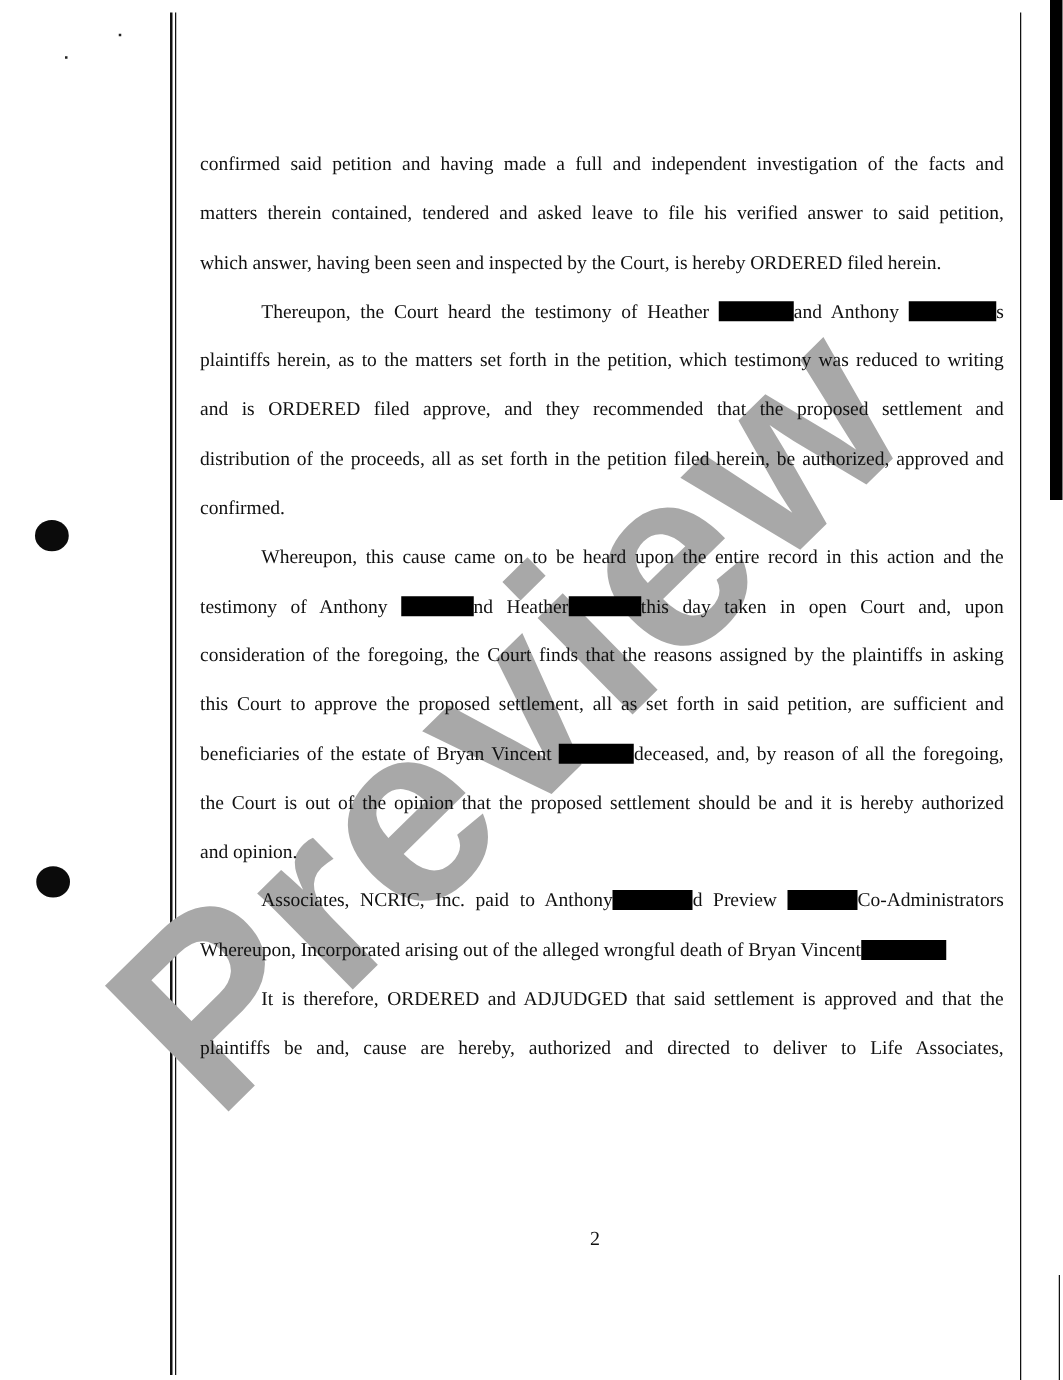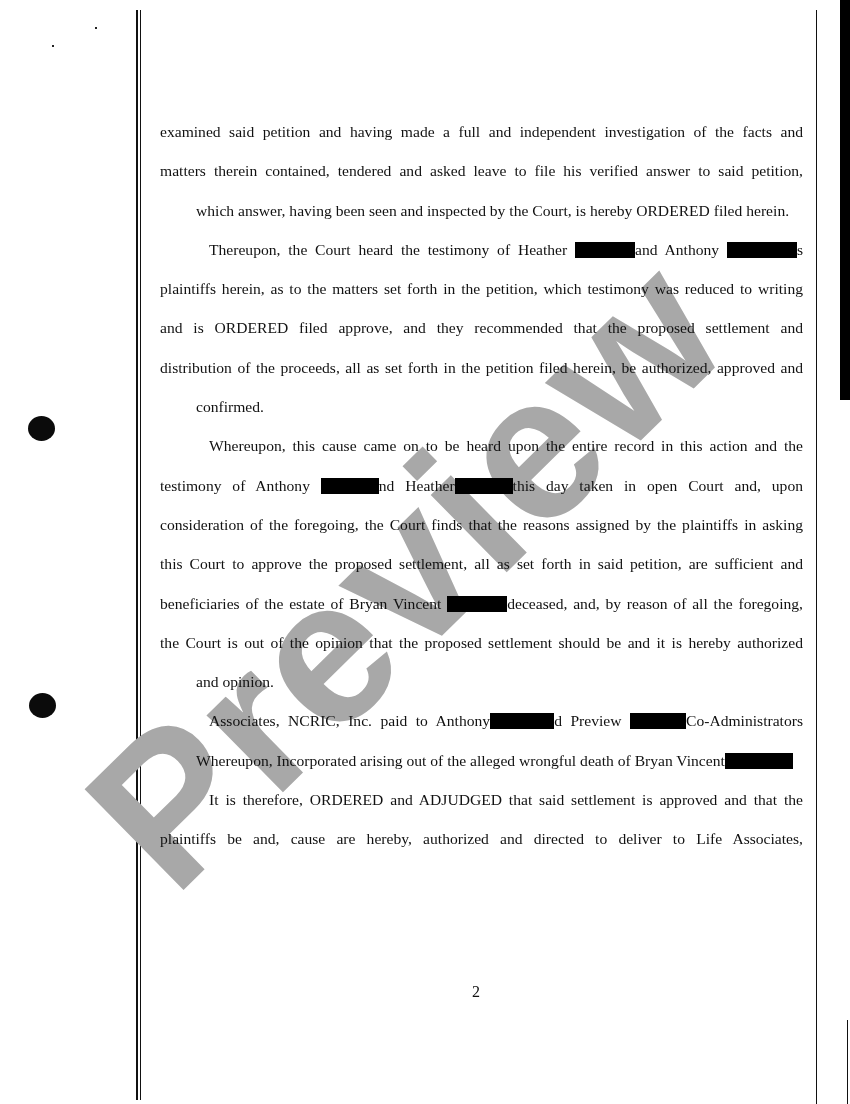--- a/index.html
+++ b/index.html
@@ -4,21 +4,21 @@
 <style>
   html, body { margin:0; padding:0; }
   body { width:850px; height:1104px; background:#ffffff; position:relative; overflow:hidden; font-family:"Liberation Serif", serif; color:#111; }
   .page { position:absolute; left:0; top:0; width:850px; height:1104px; }
   .vline { position:absolute; background:#111; }
   .hole { position:absolute; width:27px; height:25px; border-radius:50%; background:#0b0b0b; }
   .speck { position:absolute; width:2px; height:2px; background:#222; }
   .watermark { position:absolute; left:405px; top:572px; transform:translate(-50%,-50%) rotate(-44.5deg); font-family:"Liberation Sans", sans-serif; font-weight:bold; font-size:205px; letter-spacing:2px; color:#a8a8a8; white-space:nowrap; line-height:1; z-index:1; }
   .text-block { position:absolute; left:160px; top:118px; width:643px; z-index:2; }
   .line { height:39.3px; line-height:28px; font-size:15.6px; white-space:nowrap; text-align:justify; text-align-last:justify; position:relative; }
-  .line.last { text-align-last:left;margin-left:36px; }
+  .line.last { text-align-last:left; }
   .indent { padding-left:49px; }
   .redact { display:inline-block; background:#000; height:16px; vertical-align:-3px; }
   .pagenum { position:absolute; left:472px; top:983px; font-size:16px; z-index:2; }
 </style>
 </head>
 <body>
 
 <div class="page">
 
   <div class="vline" style="left:136px; top:10px; width:1.5px; height:1090px;"></div>
@@ -30,21 +30,21 @@
 
   <div class="hole" style="left:28px; top:416px;"></div>
   <div class="hole" style="left:29px; top:693px;"></div>
 
   <div class="speck" style="left:95px; top:27px;"></div>
   <div class="speck" style="left:52px; top:45px;"></div>
 
   <div class="watermark">Preview</div>
 
   <div class="text-block">
-    <div class="line">examined said petition and having made a full and independent investigation of the facts and</div>
+    <div class="line">confirmed said petition and having made a full and independent investigation of the facts and</div>
     <div class="line">matters therein contained, tendered and asked leave to file his verified answer to said petition,</div>
     <div class="line last">which answer, having been seen and inspected by the Court, is hereby ORDERED filed herein.</div>
 
     <div class="line indent">
       <span>Thereupon, the Court heard the testimony of Heather </span><span class="redact" style="width:60px;"></span><span>and Anthony </span><span class="redact" style="width:70px;"></span><span>s</span>
     </div>
     <div class="line">plaintiffs herein, as to the matters set forth in the petition, which testimony was reduced to writing</div>
     <div class="line">and is ORDERED filed approve, and they recommended that the proposed settlement and</div>
     <div class="line">distribution of the proceeds, all as set forth in the petition filed herein, be authorized, approved and</div>
     <div class="line last">confirmed.</div>

